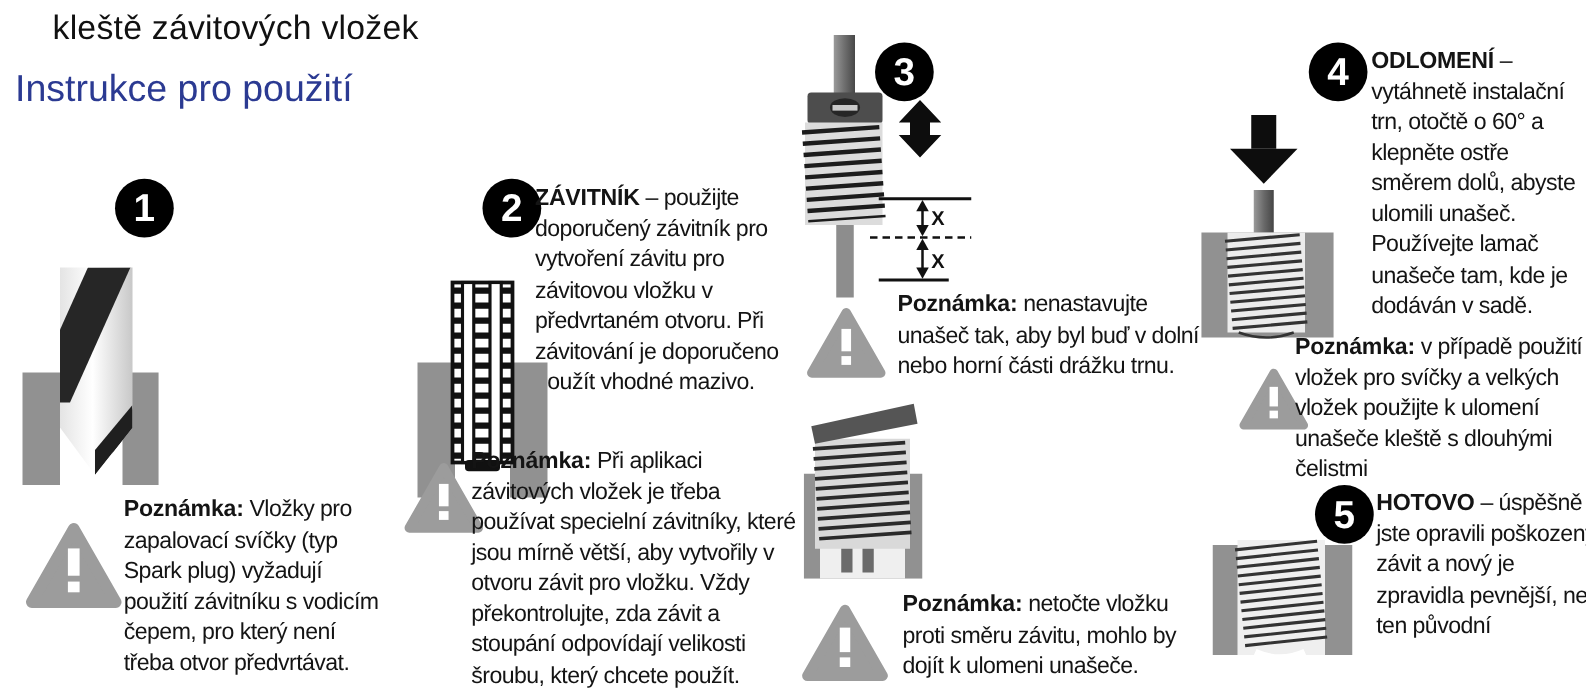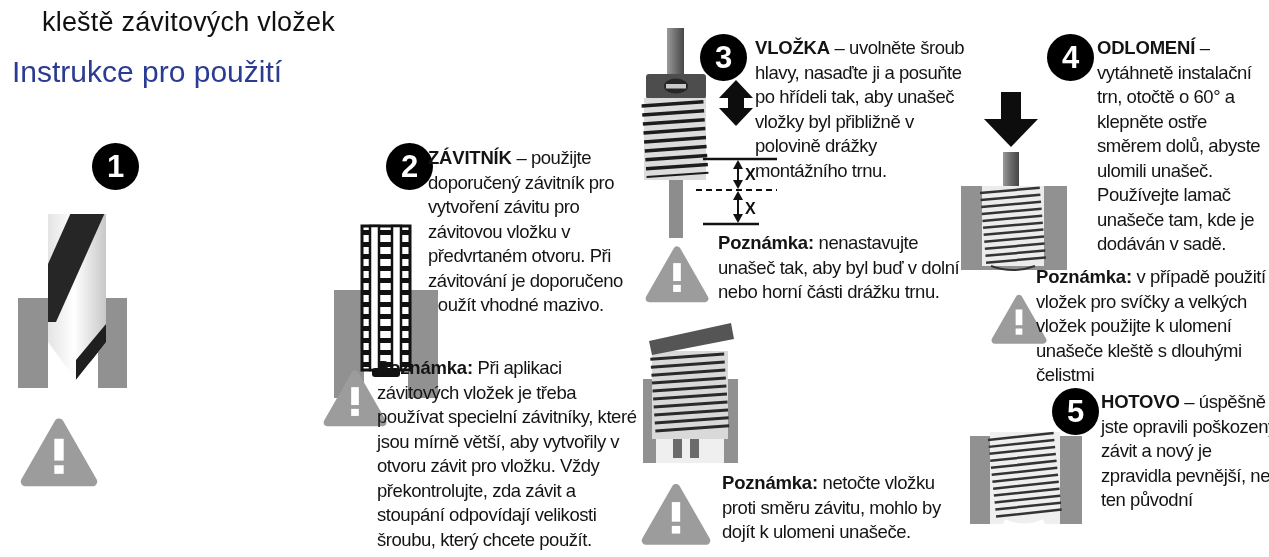--- a/index.html
+++ b/index.html
@@ -50,20 +50,24 @@
       <polygon points="138,42 172,42 104,192 70,192" fill="#262626"></polygon>
       <polygon points="74,170 104,132 104,114 74,150" fill="#1f1f1f"></polygon>
     </g>
   </svg>
 
   <svg class="abs" style="left:20px;top:406px;" width="78" height="92" viewBox="0 0 100 90">
     <polygon points="50,8 93,83 7,83" fill="#9c9c9c" stroke="#9c9c9c" stroke-width="12" stroke-linejoin="round"></polygon>
     <rect x="44" y="28" width="12" height="28" fill="#fff"></rect>
     <rect x="44" y="62" width="12" height="11" fill="#fff"></rect>
   </svg>
+  <div class="abs txt" style="left:99px;top:395px;width:214px;">
+    <b>Poznámka:</b>
+    <span>Vložky pro zapalovací svíčky (typ Spark plug) vyžadují použití závitníku s vodicím čepem, pro který není třeba otvor předvrtávat.</span>
+  </div>
 
   <div class="abs badge" style="left:386px;top:143px;">
     <span>2</span>
   </div>
   <div class="abs txt" style="left:428px;top:146px;width:208px;">
     <b>ZÁVITNÍK</b>
     <span>– použijte doporučený závitník pro vytvoření závitu pro závitovou vložku v předvrtaném otvoru. Při závitování je doporučeno použít vhodné mazivo.</span>
   </div>
 
   <svg class="abs" style="left:332px;top:222px;" width="108" height="178" viewBox="0 0 108 178">
@@ -82,24 +86,20 @@
     <rect x="44" y="28" width="12" height="28" fill="#fff"></rect>
     <rect x="44" y="62" width="12" height="11" fill="#fff"></rect>
   </svg>
   <div class="abs txt" style="left:377px;top:356px;width:268px;">
     <b>Poznámka:</b>
     <span>Při aplikaci závitových vložek je třeba používat specielní závitníky, které jsou mírně větší, aby vytvořily v otvoru závit pro vložku. Vždy překontrolujte, zda závit a stoupání odpovídají velikosti šroubu, který chcete použít.</span>
   </div>
 
   <div class="abs badge" style="left:700px;top:34px;">
     <span>3</span>
-  </div>
-  <div class="abs txt" style="left:755px;top:36px;width:215px;">
-    <b>VLOŽKA</b>
-    <span>– uvolněte šroub hlavy, nasaďte ji a posuňte po hřídeli tak, aby unašeč vložky byl přibližně v polovině drážky montážního trnu.</span>
   </div>
 
   <svg class="abs" style="left:641px;top:28px;" width="138" height="212" viewBox="0 0 138 212">
     <defs>
       <linearGradient id="rodG" x1="0" y1="0" x2="1" y2="0">
         <stop offset="0" stop-color="#9a9a9a"></stop>
           <stop offset="0.5" stop-color="#6f6f6f"></stop>
           <stop offset="1" stop-color="#474747"></stop>
       </linearGradient>
     </defs>

